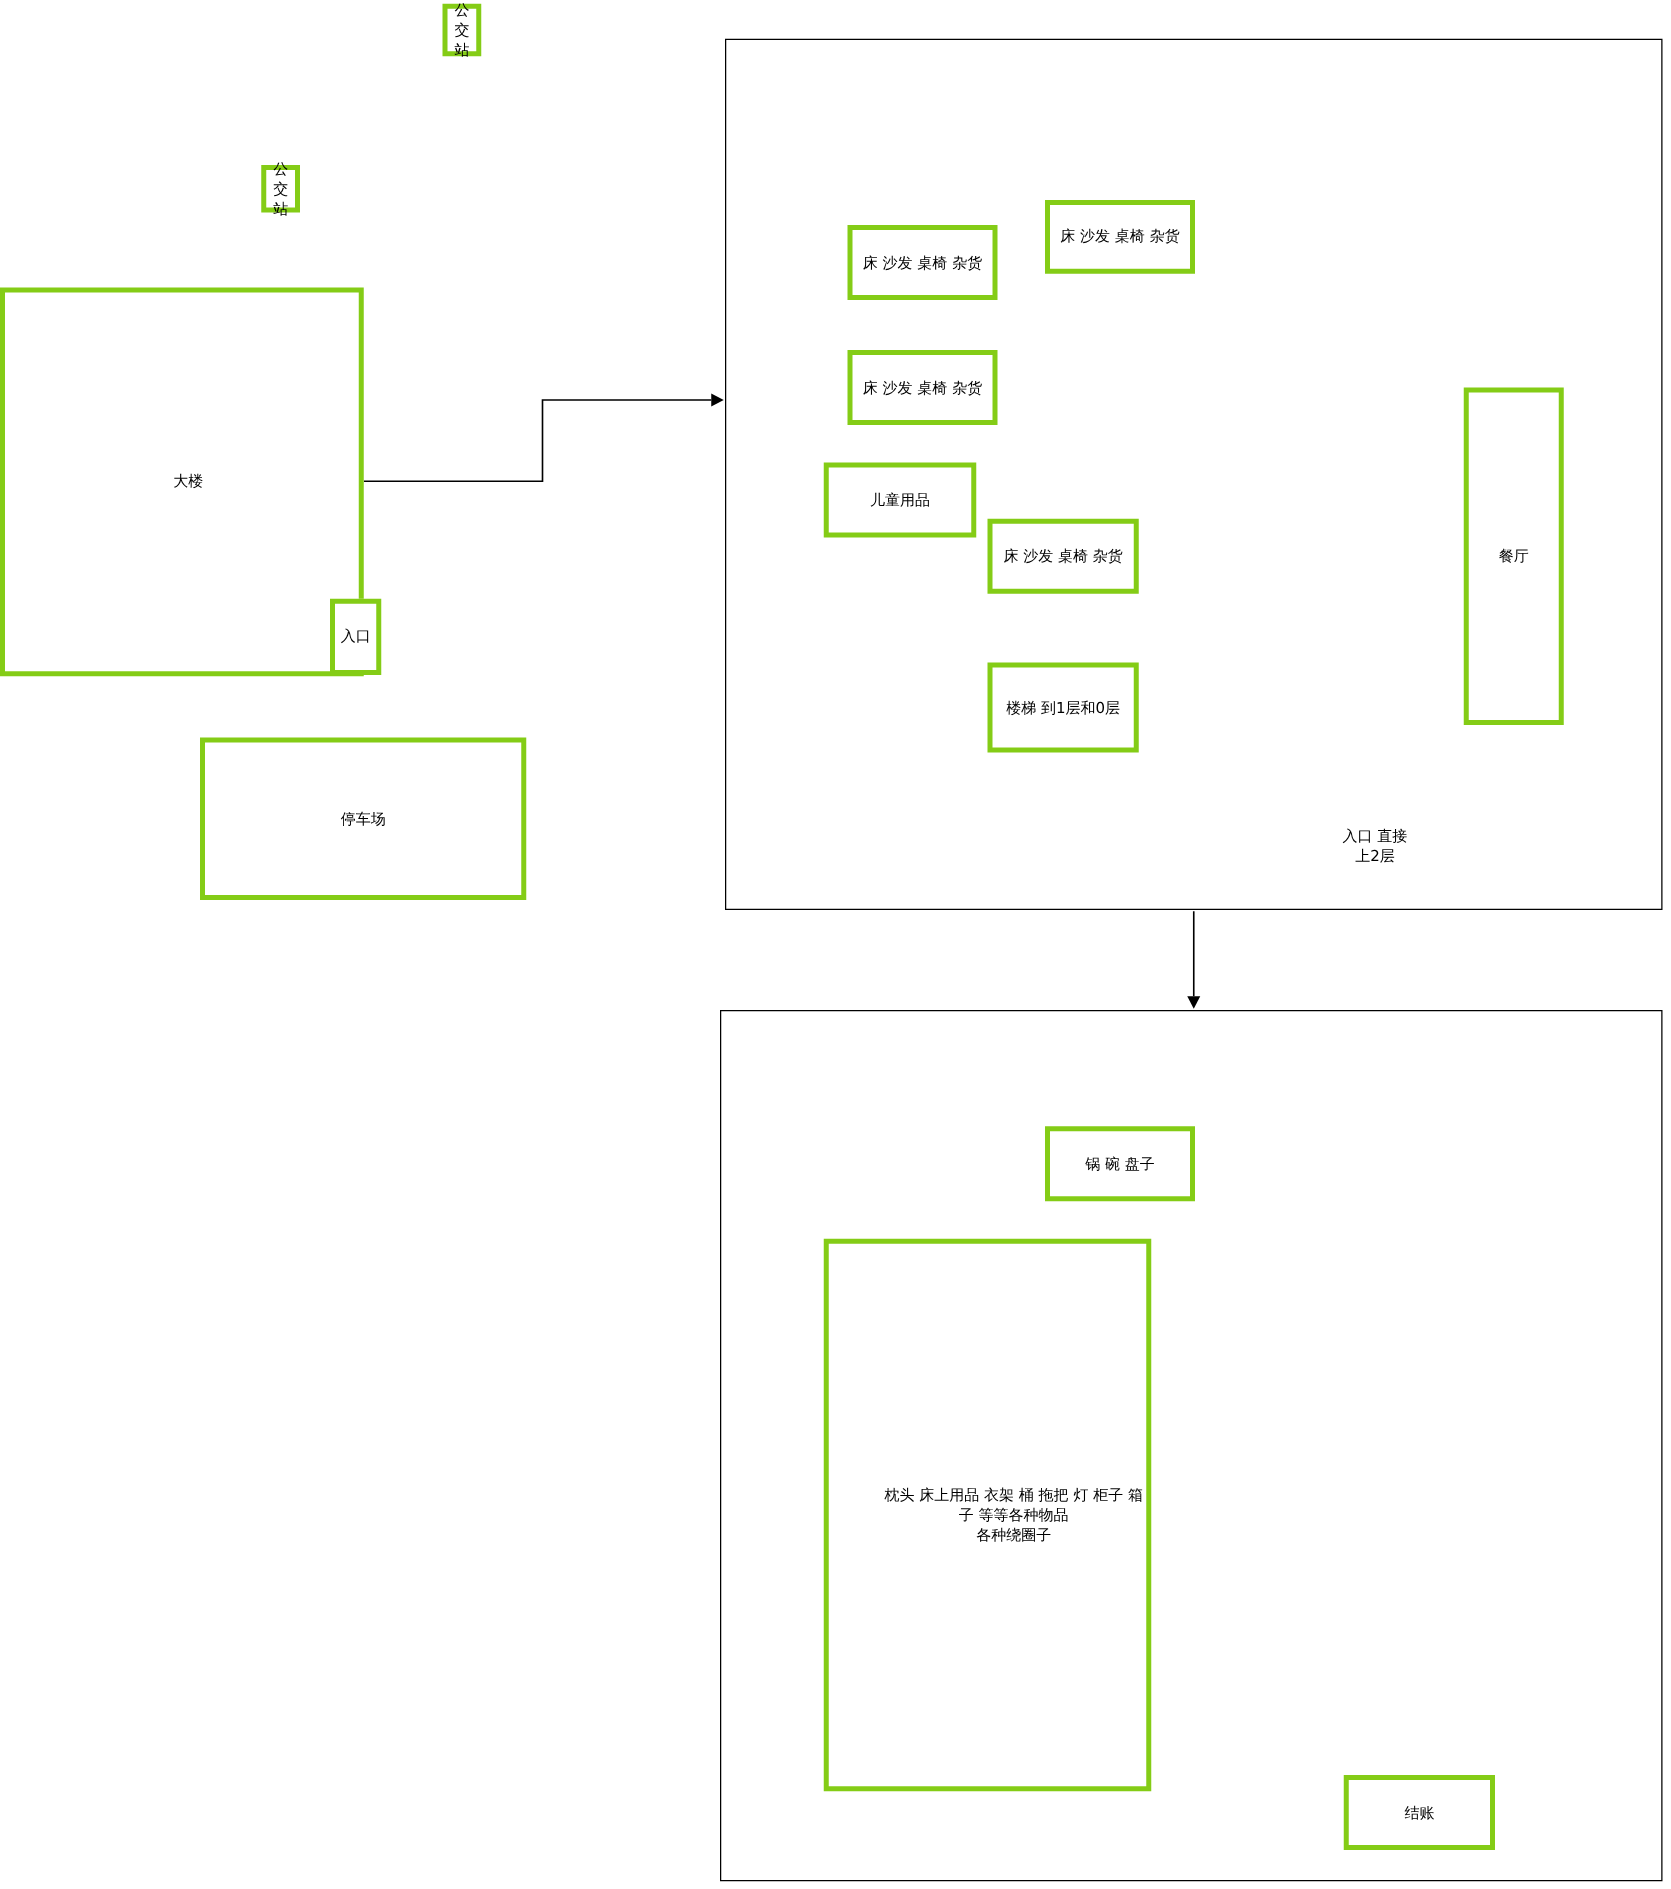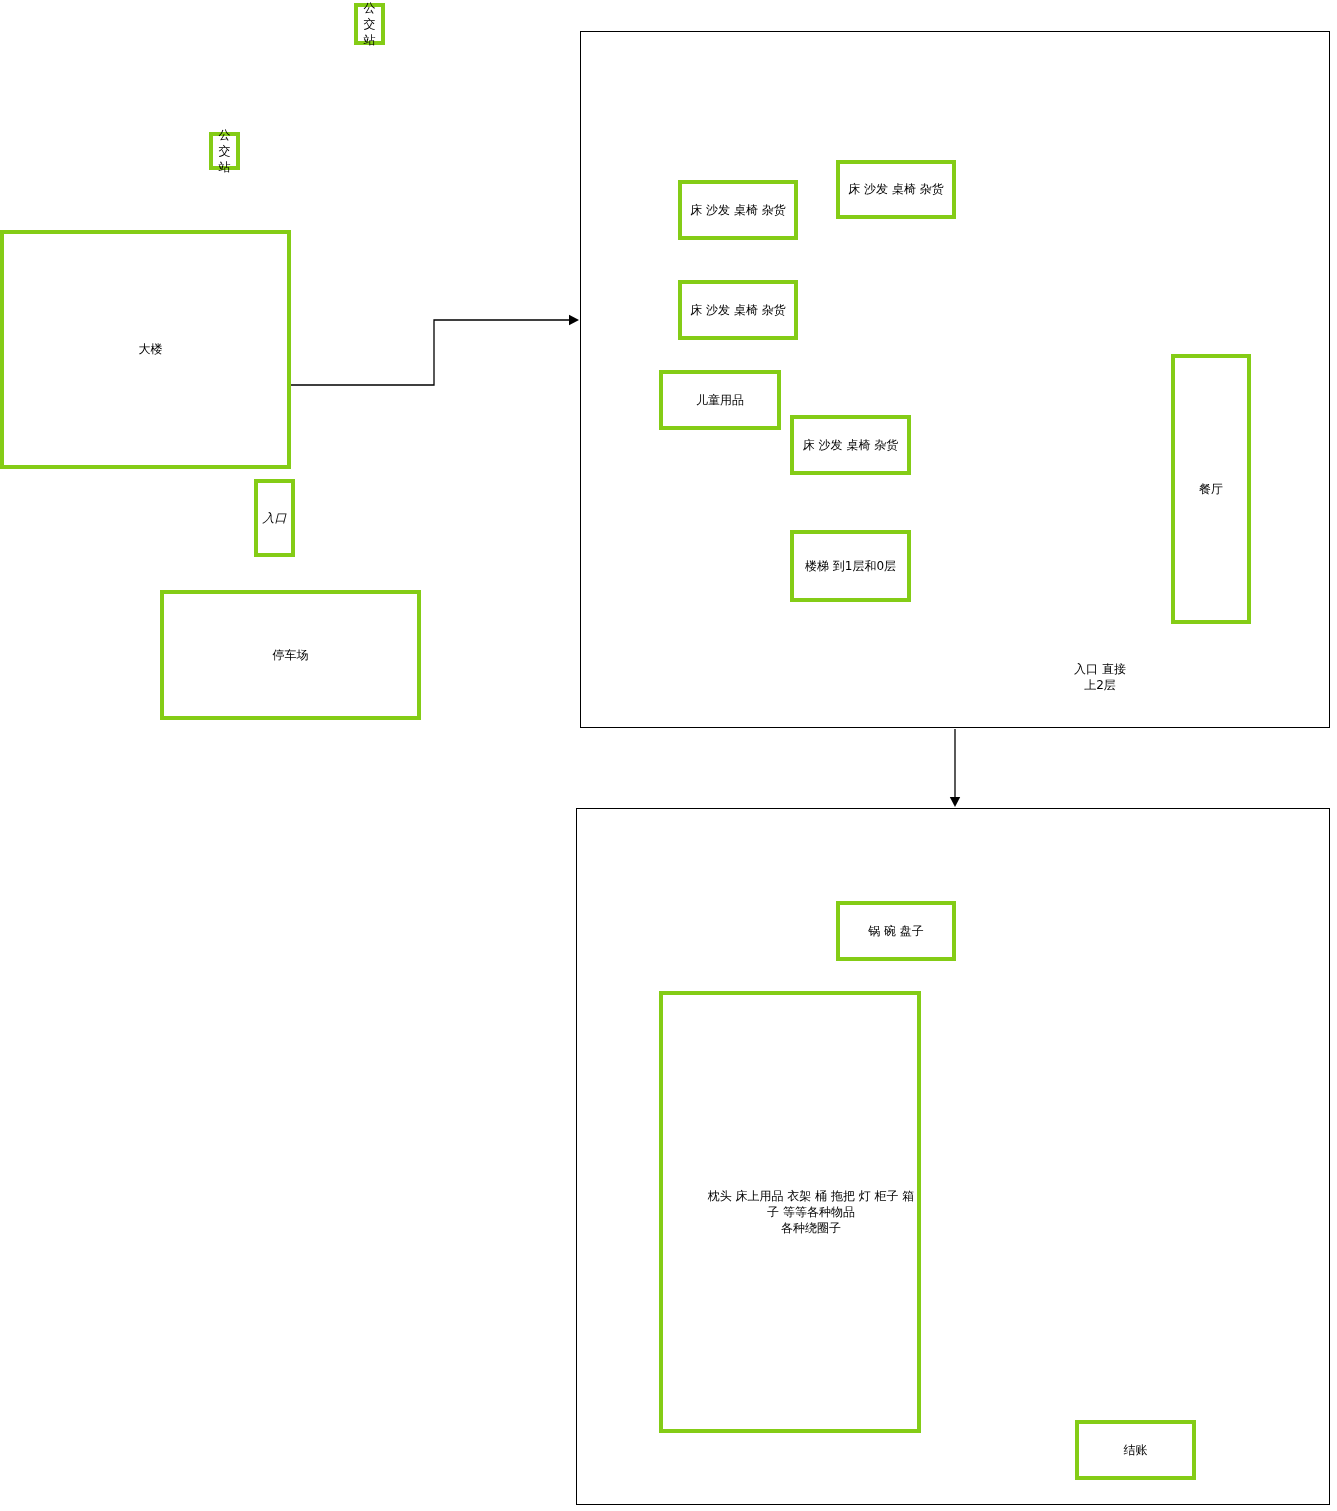--- a/index.html
+++ b/index.html
@@ -60,24 +60,24 @@
     </g>
   </svg>
 
   <div class="box" style="left:354px;top:3px;width:31px;height:42px;">
     <span>公交站</span>
   </div>
   <div class="box" style="left:209px;top:132px;width:31px;height:38px;">
     <span>公交站</span>
   </div>
 
-  <div class="box" style="left:0px;top:230px;width:291px;height:239px;padding-left:12px;">
+  <div class="box" style="left:0px;top:230px;width:291px;height:311px;padding-left:12px;">
     <span>大楼</span>
   </div>
-  <div class="box" style="left:254px;top:479px;width:41px;height:78px;font-style:italic;">
+  <div class="box" style="left:264px;top:479px;width:41px;height:61px;">
     <span>入口</span>
   </div>
 
   <div class="box" style="left:160px;top:590px;width:261px;height:130px;">
     <span>停车场</span>
   </div>
 
   <div class="container-box" style="left:580px;top:31px;width:750px;height:697px;"></div>
 
   <div class="box" style="left:678px;top:180px;width:120px;height:60px;">
@@ -91,21 +91,21 @@
   </div>
   <div class="box" style="left:659px;top:370px;width:122px;height:60px;">
     <span>儿童用品</span>
   </div>
   <div class="box" style="left:790px;top:415px;width:121px;height:60px;">
     <span>床 沙发 桌椅 杂货</span>
   </div>
   <div class="box" style="left:790px;top:530px;width:121px;height:72px;">
     <span>楼梯 到1层和0层</span>
   </div>
-  <div class="box" style="left:1171px;top:310px;width:80px;height:270px;margin-top:44px;">
+  <div class="box" style="left:1171px;top:310px;width:80px;height:270px;">
     <span>餐厅</span>
   </div>
 
   <div class="free-label" style="left:1040px;top:650px;width:120px;margin-top:11px;">入口 直接
 上2层</div>
 
   <div class="container-box" style="left:576px;top:808px;width:754px;height:697px;"></div>
 
   <div class="box" style="left:836px;top:901px;width:120px;height:60px;">
     <span>锅 碗 盘子</span>

